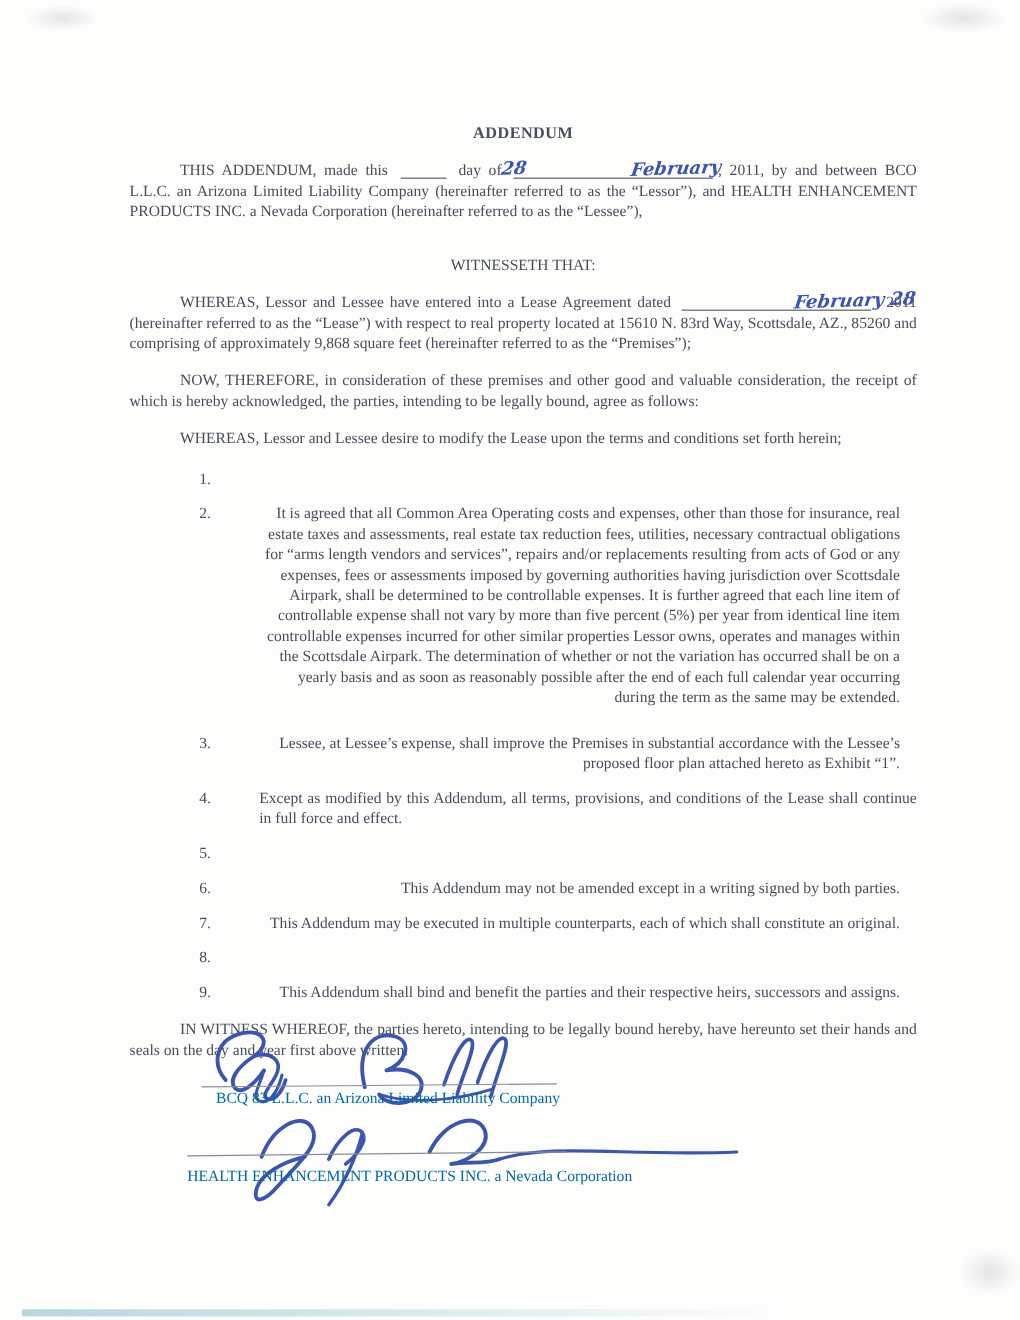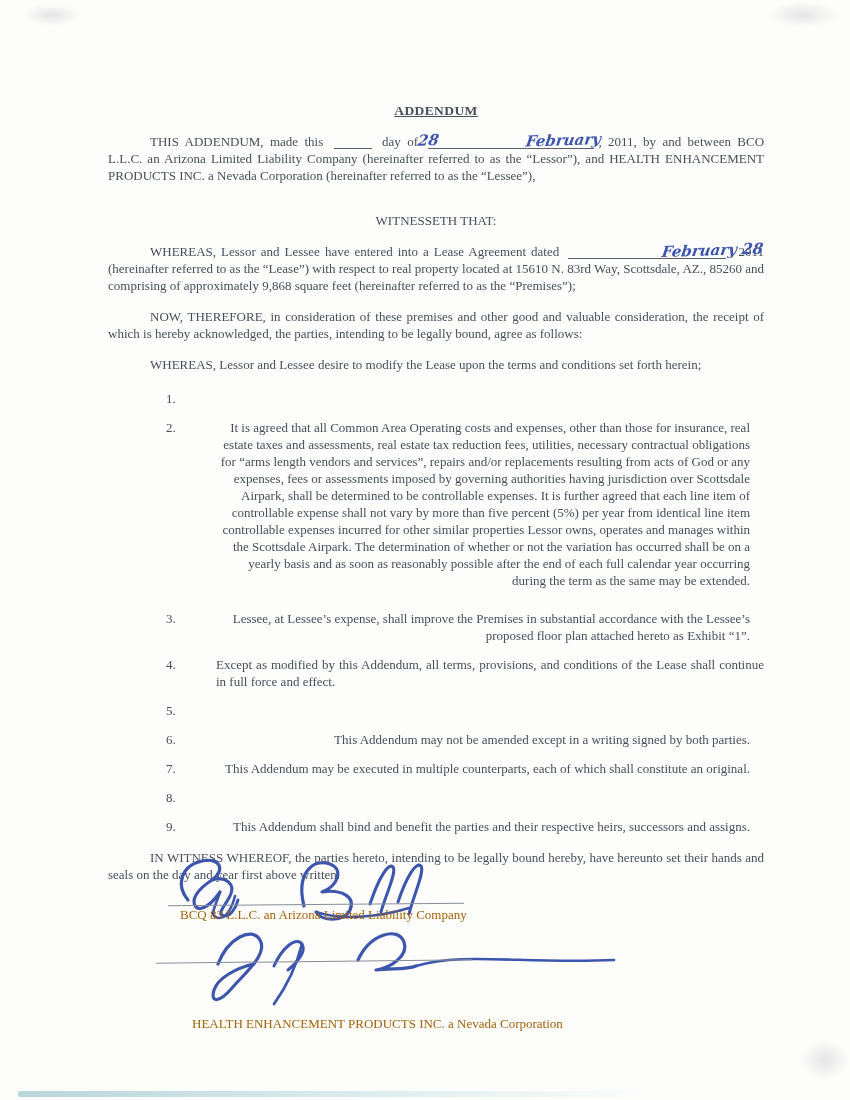--- a/index.html
+++ b/index.html
@@ -13,21 +13,20 @@
   }
   .content{
     position:absolute;
     left:108px; top:102px;
     width:656px;
     font-size:13px;
     line-height:17px;
   }
   .doc-title{
     text-align:center;
-    text-decoration:underline;
     letter-spacing:.4px;
     font-size:13.5px;
     margin:0 0 0 0;
   }
   p.para{
     margin:14px 0 0 0;
     text-indent:42px;
     text-align:justify;
   }
   p.center-head{
@@ -76,25 +75,25 @@
   .sig-line{
     position:absolute;
     border-top:1.5px solid #878d97;
     height:0;
   }
   .sig-line1{left:168px; top:904px; width:296px; transform:rotate(-0.5deg);}
   .sig-line2{left:156px; top:961px; width:316px; transform:rotate(-0.6deg);}
   .sig-label{
     position:absolute;
     font-size:13px;
-    color:#a16207;
+    color:#0369a1;
     white-space:nowrap;
   }
   .sig-label1{left:180px; top:907px;}
-  .sig-label2{left:156px; top:1016px;margin-left:36px;}
+  .sig-label2{left:156px; top:972px;}
   .sig-svg{position:absolute; overflow:visible;}
   .sig-svg path{
     fill:none;
     stroke:#3c55ad;
     stroke-linecap:round;
     stroke-linejoin:round;
   }
   .sig1-svg{left:172px; top:856px; width:300px; height:64px;}
   .sig2-svg{left:162px; top:920px; width:472px; height:88px;}
   

